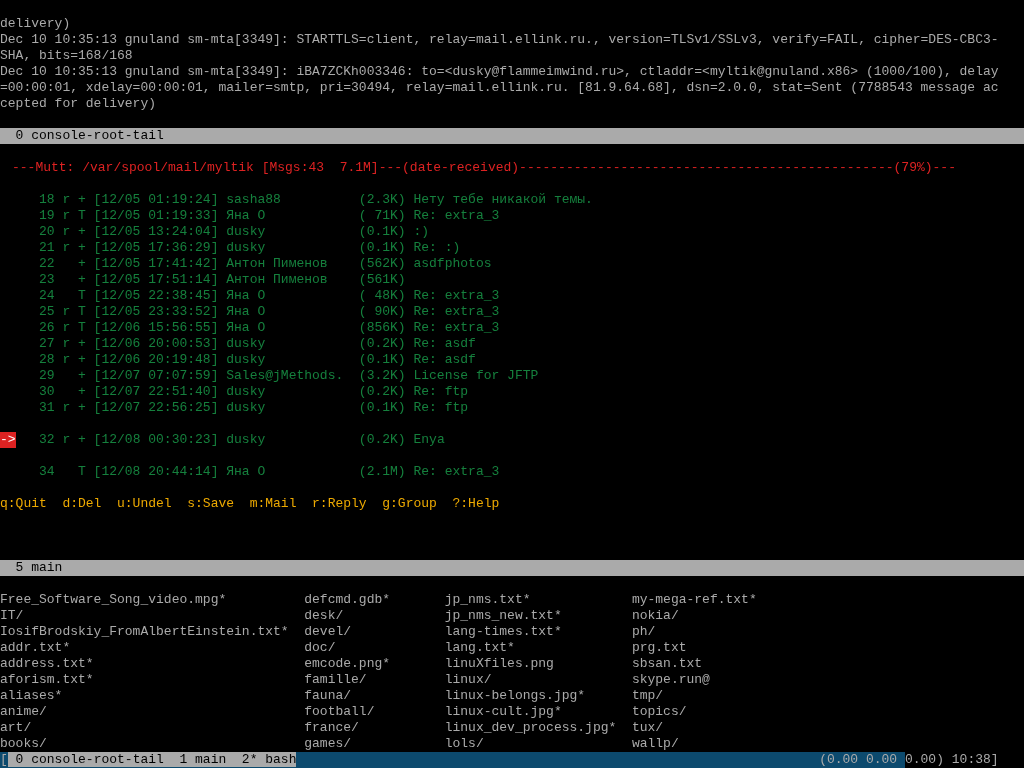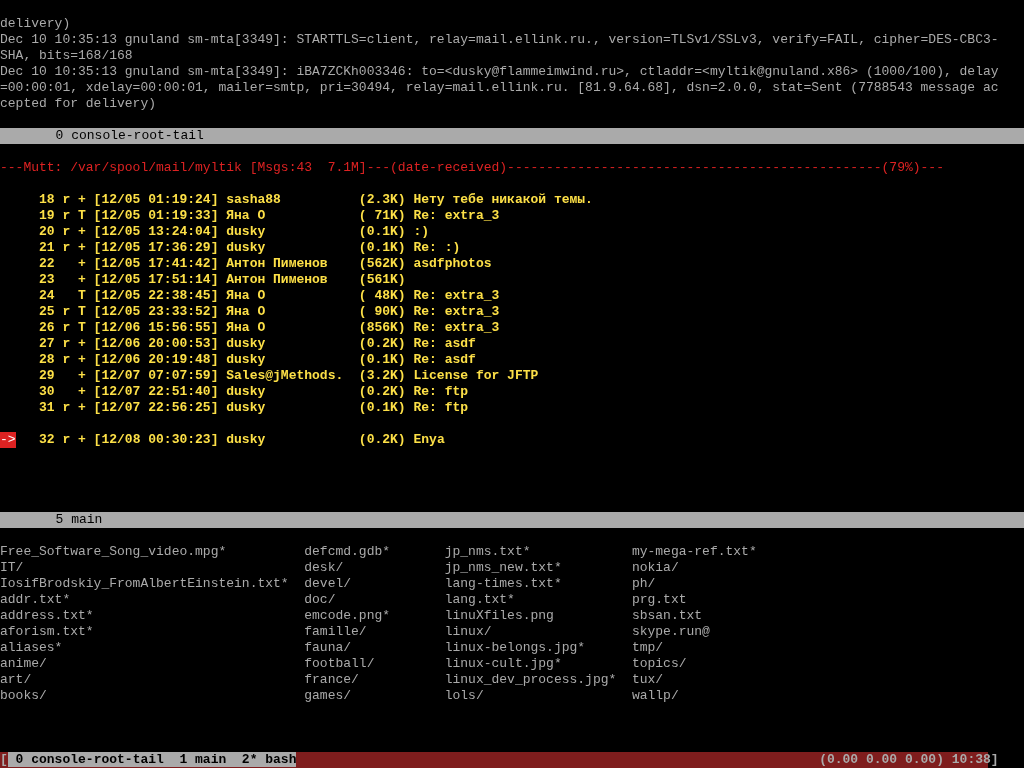--- a/index.html
+++ b/index.html
@@ -14,54 +14,53 @@
     height: 768px;
     overflow: hidden;
   }
   .screen {
     white-space: pre;
   }
   .titlebar {
     background: #aaa;
     color: #000;
     white-space: pre;
-    padding-left: 40px;
   }
   .mutt-header {
     color: #d22;
     white-space: pre;
+    padding-left: 12px;
   }
   .mutt-row {
-    color: #fde047;
+    color: #15803d;
     white-space: pre;
-    font-weight: bold;
   }
   .mutt-sel {
     background: #d22;
     color: #fff;
     display: inline-block;
   }
   .mutt-key {
     color: #ea0;
     white-space: pre;
   }
   .shell {
     color: #aaa;
     white-space: pre;
     font-family: Liberation Mono, monospace;
   }
   .tmux {
     position: absolute;
     left: 0;
     bottom: 0;
-    width: 988px;
-    background: #7f1d1d;
+    width: 905px;
+    background: #0c4a6e;
     color: #aaa;
     white-space: pre;
-    font-weight: bold;
+    font-weight: normal;
   }
   .tmux-active {
     background: #aaa;
     color: #000;
   }
 </style>
 </head>
 <body>
 
 <div class="screen">
@@ -69,21 +68,22 @@
 Dec 10 10:35:13 gnuland sm-mta[3349]: STARTTLS=client, relay=mail.ellink.ru., version=TLSv1/SSLv3, verify=FAIL, cipher=DES-CBC3-
 SHA, bits=168/168
 Dec 10 10:35:13 gnuland sm-mta[3349]: iBA7ZCKh003346: to=&lt;dusky@flammeimwind.ru&gt;, ctladdr=&lt;myltik@gnuland.x86&gt; (1000/100), delay
 =00:00:01, xdelay=00:00:01, mailer=smtp, pri=30494, relay=mail.ellink.ru. [81.9.64.68], dsn=2.0.0, stat=Sent (7788543 message ac
 cepted for delivery)
 </div>
 <div class="titlebar">  0 console-root-tail</div>
 <div class="mutt-header">---Mutt: /var/spool/mail/myltik [Msgs:43  7.1M]---(date-received)------------------------------------------------(79%)---</div>
 <div id="mutt-body"><div class="mutt-row">     18 r + [12/05 01:19:24] sasha88          (2.3K) Нету тебе никакой темы.</div><div class="mutt-row">     19 r T [12/05 01:19:33] Яна О            ( 71K) Re: extra_3</div><div class="mutt-row">     20 r + [12/05 13:24:04] dusky            (0.1K) :)</div><div class="mutt-row">     21 r + [12/05 17:36:29] dusky            (0.1K) Re: :)</div><div class="mutt-row">     22   + [12/05 17:41:42] Антон Пименов    (562K) asdfphotos</div><div class="mutt-row">     23   + [12/05 17:51:14] Антон Пименов    (561K)</div><div class="mutt-row">     24   T [12/05 22:38:45] Яна О            ( 48K) Re: extra_3</div><div class="mutt-row">     25 r T [12/05 23:33:52] Яна О            ( 90K) Re: extra_3</div><div class="mutt-row">     26 r T [12/06 15:56:55] Яна О            (856K) Re: extra_3</div><div class="mutt-row">     27 r + [12/06 20:00:53] dusky            (0.2K) Re: asdf</div><div class="mutt-row">     28 r + [12/06 20:19:48] dusky            (0.1K) Re: asdf</div><div class="mutt-row">     29   + [12/07 07:07:59] Sales@jMethods.  (3.2K) License for JFTP</div><div class="mutt-row">     30   + [12/07 22:51:40] dusky            (0.2K) Re: ftp</div><div class="mutt-row">     31 r + [12/07 22:56:25] dusky            (0.1K) Re: ftp</div></div>
 <div><span class="mutt-sel">-&gt;</span><span class="mutt-row">   32 r + [12/08 00:30:23] dusky            (0.2K) Enya</span></div>
-<div id="mutt-after"></div>
+<div id="mutt-after"><div class="mutt-row">     34   T [12/08 20:44:14] Яна О            (2.1M) Re: extra_3</div></div>
+<div class="mutt-key">q:Quit  d:Del  u:Undel  s:Save  m:Mail  r:Reply  g:Group  ?:Help</div>
 <div> </div>
 <div class="titlebar">  5 main</div>
 <div id="ls-grid"><div class="shell">Free_Software_Song_video.mpg*          defcmd.gdb*       jp_nms.txt*             my-mega-ref.txt*</div><div class="shell">IT/                                    desk/             jp_nms_new.txt*         nokia/</div><div class="shell">IosifBrodskiy_FromAlbertEinstein.txt*  devel/            lang-times.txt*         ph/</div><div class="shell">addr.txt*                              doc/              lang.txt*               prg.txt</div><div class="shell">address.txt*                           emcode.png*       linuXfiles.png          sbsan.txt</div><div class="shell">aforism.txt*                           famille/          linux/                  skype.run@</div><div class="shell">aliases*                               fauna/            linux-belongs.jpg*      tmp/</div><div class="shell">anime/                                 football/         linux-cult.jpg*         topics/</div><div class="shell">art/                                   france/           linux_dev_process.jpg*  tux/</div><div class="shell">books/                                 games/            lols/                   wallp/</div></div>
 
 
 
 
 </div>
 
 <div class="tmux"><span>[</span><span class="tmux-active"> 0 console-root-tail  1 main  2* bash</span><span id="tmux-pad">                                                                   </span><span>(0.00 0.00 0.00) 10:38]</span></div>

